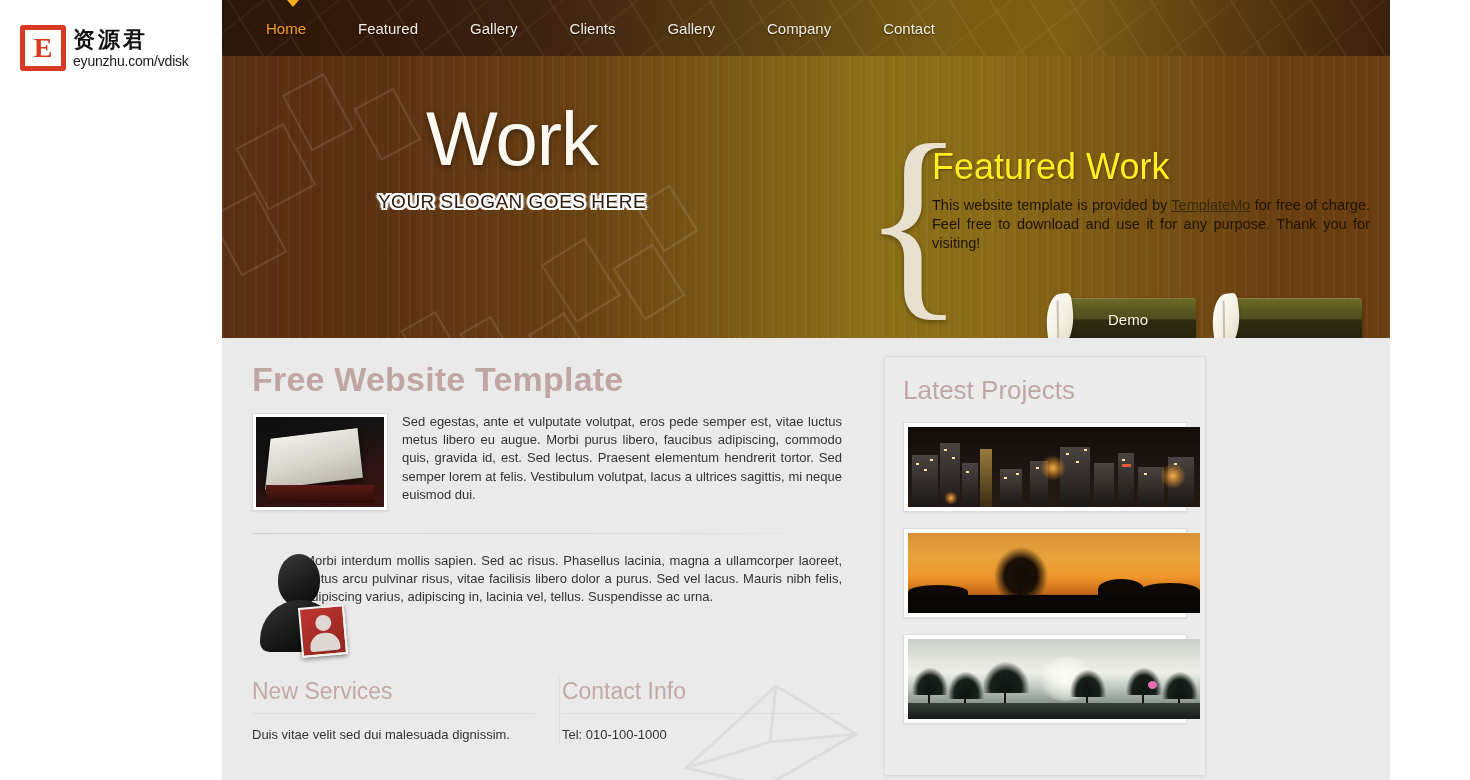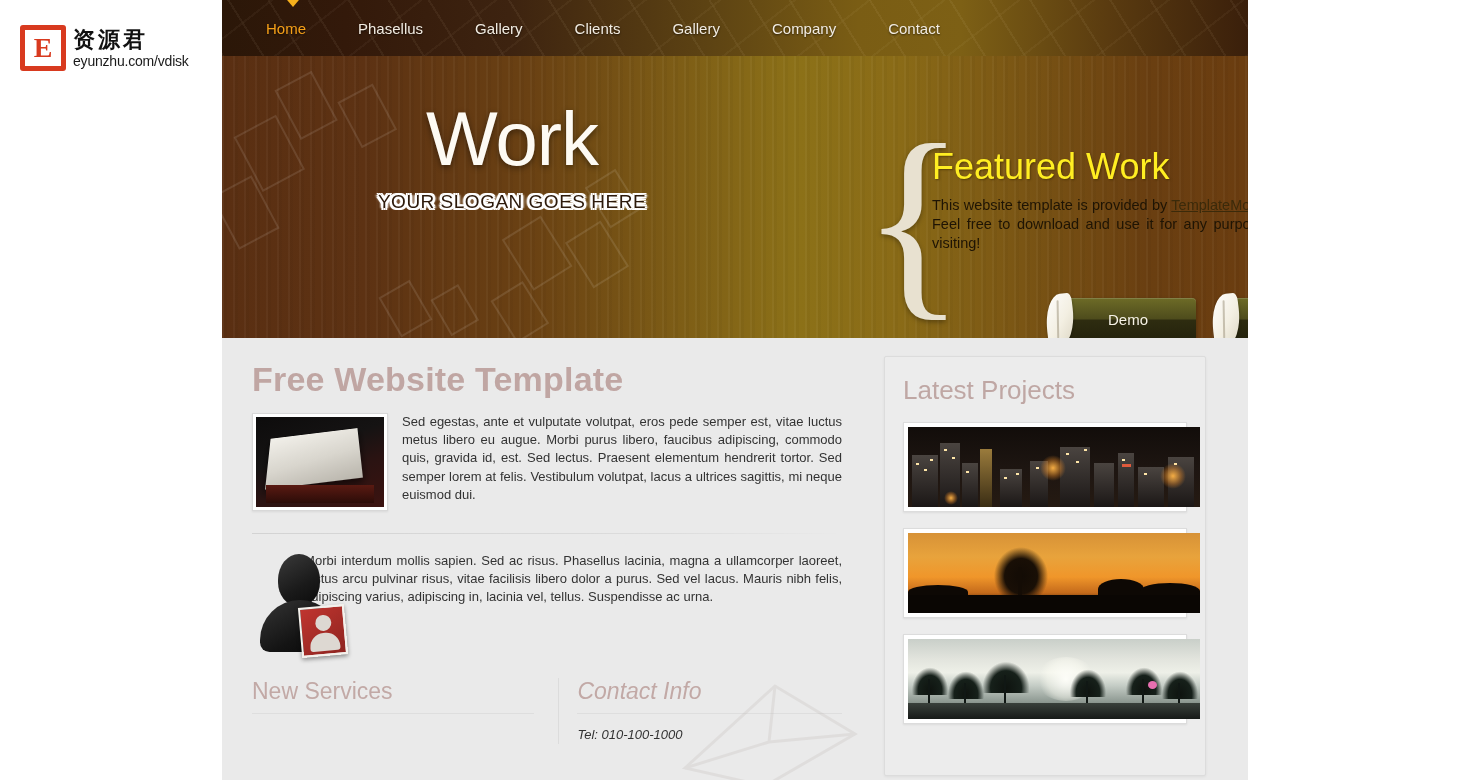--- a/index.html
+++ b/index.html
@@ -39,21 +39,21 @@
     letter-spacing: 3px; margin-bottom: 3px;
   }
   #wm-url {
     font-size: 14px; font-weight: normal; color: #1a1a1a;
     letter-spacing: -0.2px;
   }
 
   
   #page {
     position: absolute; left: 222px; top: 0;
-    width: 1026px; height: 780px;
+    width: 1168px; height: 780px;
     background: #eaeaea;
     overflow: hidden;
   }
 
   
   #nav {
     position: relative;
     height: 56px;
     background: linear-gradient(to right,
       #2b1708 0%, #33190a 12%, #3d2310 28%,
@@ -231,21 +231,21 @@
     color: #333; text-align: justify;
   }
   .divider {
     height: 1px; margin: 22px 0 18px 0;
     background: linear-gradient(to right, #d3d3d3 0%, #dcdcdc 70%, #eaeaea 100%);
   }
 
   
   #bottom-cols { display: flex; margin-top: 22px; }
   .bcol { width: 300px; }
-  .bcol.right { margin-left: 24px; padding-left: 18px; border-left: 1px solid #dcdcdc; position: relative; font-style: italic; }
+  .bcol.right { margin-left: 24px; padding-left: 2px; border-left: 1px solid #dcdcdc; position: relative; }
   .bcol h3 {
     margin: 0 0 8px 0;
     font-size: 23px; font-weight: normal; color: #c2a9a6;
   }
   .bcol .rule { height:1px; background:#dedede; margin-bottom: 12px; }
   .bcol p { margin: 0; font-size: 13px; line-height: 18px; color: #333; text-align: justify; }
   #envelope {
     position: absolute; left: 120px; top: -6px;
     width: 180px; height: 120px;
     opacity: .22; pointer-events: none;
@@ -397,21 +397,21 @@
   </div>
 </div>
 
 <div id="page">
 
   <nav id="nav">
     <div id="nav-pattern"></div>
     <div id="nav-marker"></div>
     <ul id="nav-list">
       <li class="nav-item active">Home</li>
-      <li class="nav-item">Phasellus</li>
+      <li class="nav-item">Featured</li>
       <li class="nav-item">Gallery</li>
       <li class="nav-item">Clients</li>
       <li class="nav-item">Gallery</li>
       <li class="nav-item">Company</li>
       <li class="nav-item">Contact</li>
     </ul>
   </nav>
 
   <section id="hero">
     <div id="hero-texture"></div>
@@ -478,20 +478,21 @@
           <span class="body"></span>
           <span class="card"></span>
         </div>
         <p class="body-text">Morbi interdum mollis sapien. Sed ac risus. Phasellus lacinia, magna a ullamcorper laoreet, lectus arcu pulvinar risus, vitae facilisis libero dolor a purus. Sed vel lacus. Mauris nibh felis, adipiscing varius, adipiscing in, lacinia vel, tellus. Suspendisse ac urna.</p>
       </div>
 
       <div id="bottom-cols">
         <div class="bcol">
           <h3>New Services</h3>
           <div class="rule"></div>
+          <p>Duis vitae velit sed dui malesuada dignissim.</p>
         </div>
         <div class="bcol right">
           <svg id="envelope" viewBox="0 0 180 120">
             <g fill="none" stroke="#b9b2ae" stroke-width="3">
               <path d="M6 96 L96 14 L176 62 L86 114 Z"></path>
               <path d="M6 96 L90 70 L176 62"></path>
               <path d="M96 14 L90 70"></path>
             </g>
           </svg>
           <h3>Contact Info</h3>

